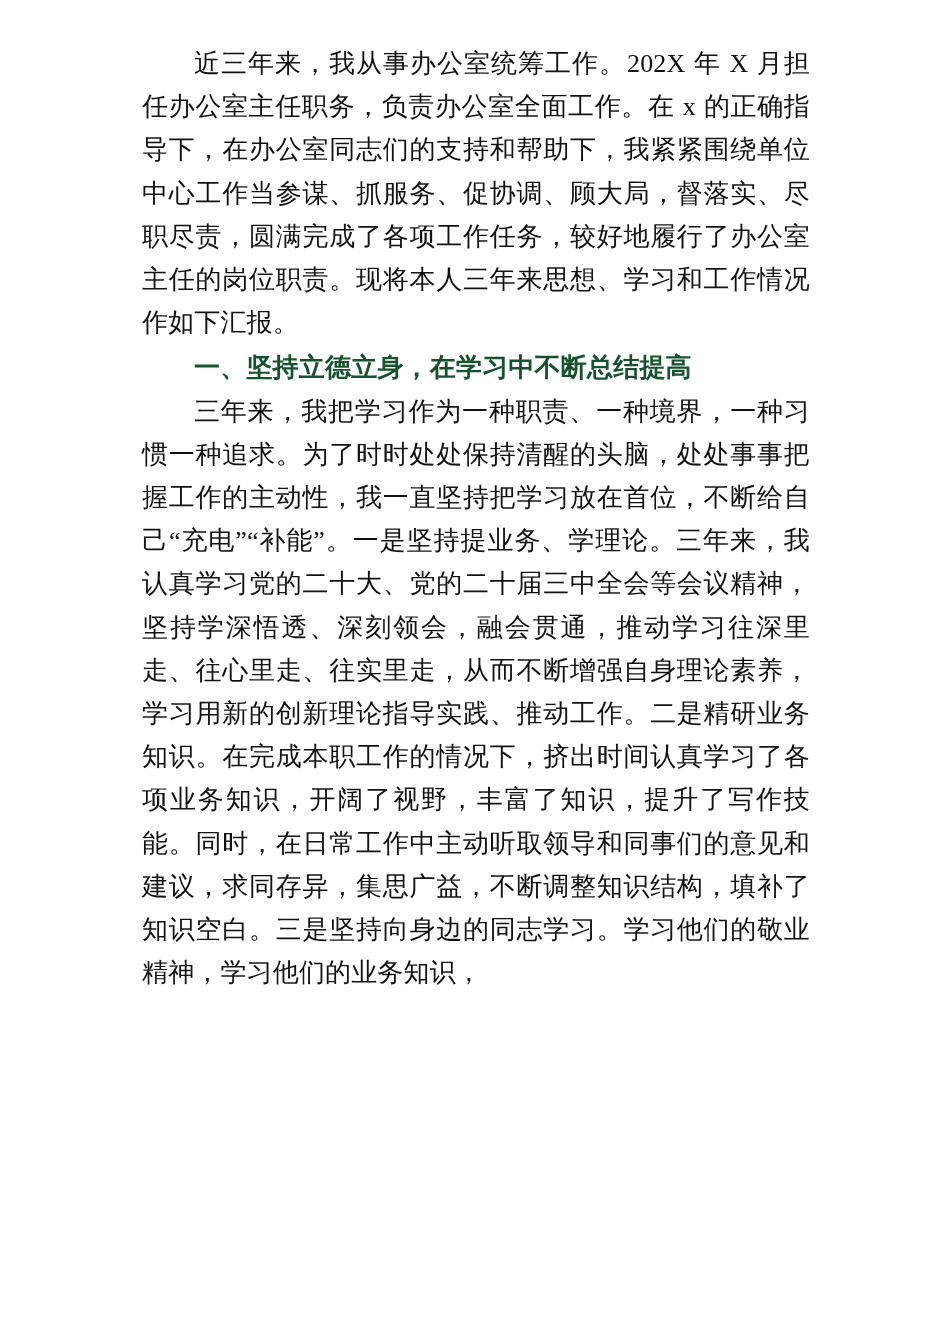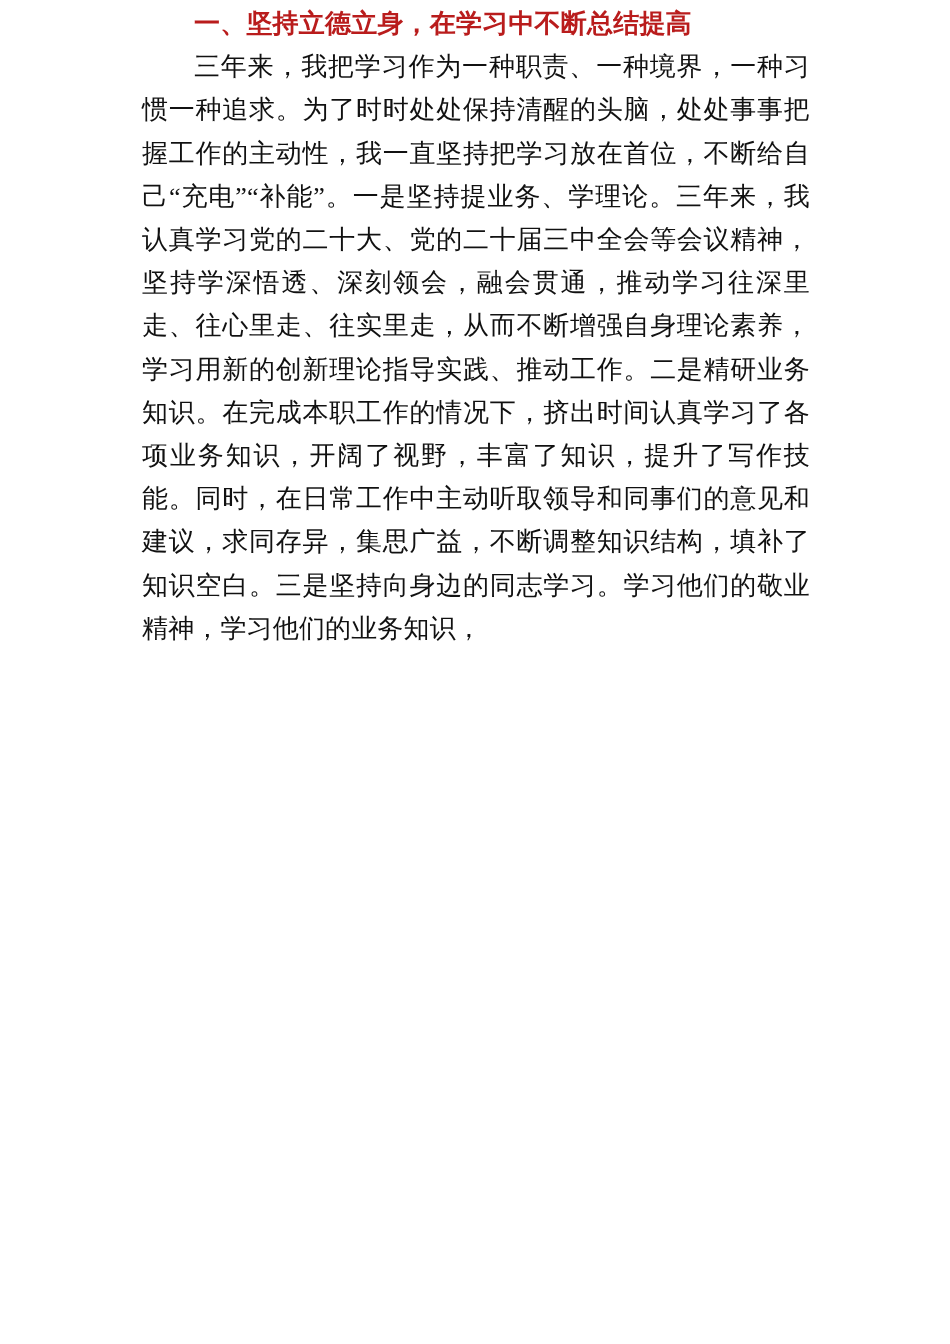--- a/index.html
+++ b/index.html
@@ -78,21 +78,21 @@
   
   .section-heading {
     margin: 0;
     padding: 0;
     font-family: "Liberation Sans", "DejaVu Sans", sans-serif;
     font-size: 26px;
     line-height: 43.2px;
     font-weight: bold;
     text-indent: 52px;
     text-align: left;
-    color: #b91c1c;
+    color: #14532d;
     letter-spacing: 0.2px;
   }
 
   .section-block {
     margin-top: 2px;
   }
 
   
   .latin {
     font-family: "Liberation Serif", "DejaVu Serif", serif;
@@ -100,20 +100,21 @@
     padding: 0 1px;
   }
 </style>
 </head>
 <body>
 
 <div class="page">
   <div class="content">
 
 
+    <p class="para para-first">近三年来，我从事办公室统筹工作。<span class="latin">202X</span> 年 <span class="latin">X</span> 月担任办公室主任职务，负责办公室全面工作。在 <span class="latin">x</span> 的正确指导下，在办公室同志们的支持和帮助下，我紧紧围绕单位中心工作当参谋、抓服务、促协调、顾大局，督落实、尽职尽责，圆满完成了各项工作任务，较好地履行了办公室主任的岗位职责。现将本人三年来思想、学习和工作情况作如下汇报。</p>
 
     <div class="section-block">
       <h2 class="section-heading">一、坚持立德立身，在学习中不断总结提高</h2>
 
       <p class="para">三年来，我把学习作为一种职责、一种境界，一种习惯一种追求。为了时时处处保持清醒的头脑，处处事事把握工作的主动性，我一直坚持把学习放在首位，不断给自己“充电”“补能”。一是坚持提业务、学理论。三年来，我认真学习党的二十大、党的二十届三中全会等会议精神，坚持学深悟透、深刻领会，融会贯通，推动学习往深里走、往心里走、往实里走，从而不断增强自身理论素养，学习用新的创新理论指导实践、推动工作。二是精研业务知识。在完成本职工作的情况下，挤出时间认真学习了各项业务知识，开阔了视野，丰富了知识，提升了写作技能。同时，在日常工作中主动听取领导和同事们的意见和建议，求同存异，集思广益，不断调整知识结构，填补了知识空白。三是坚持向身边的同志学习。学习他们的敬业精神，学习他们的业务知识，</p>
     </div>
 
   </div>
 </div>
 

